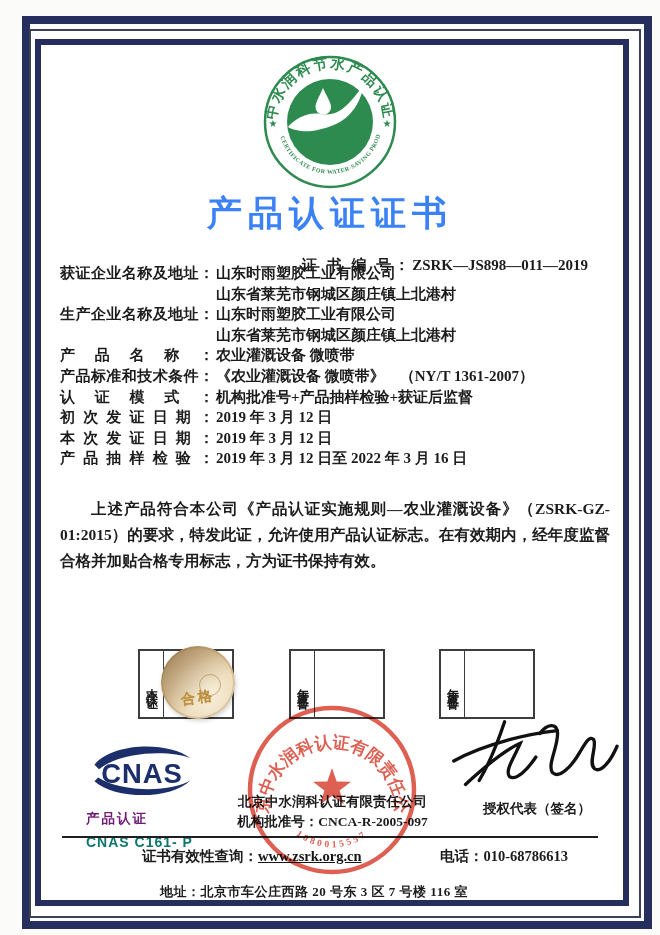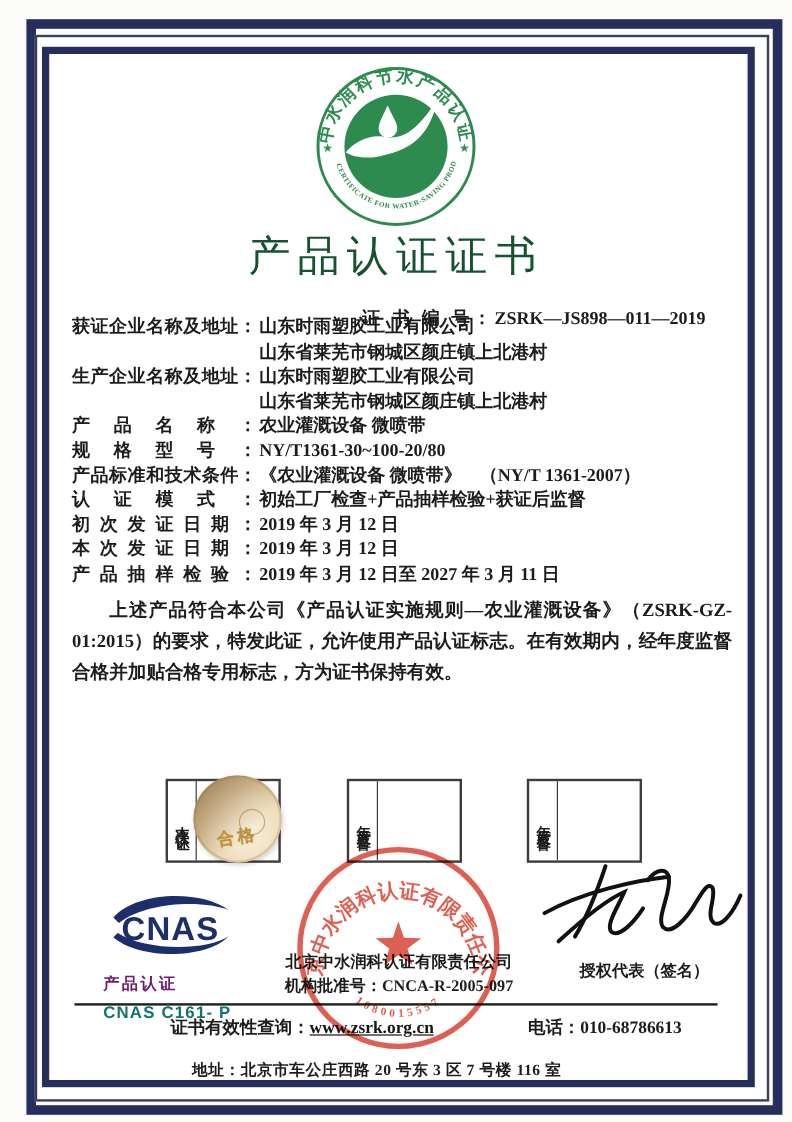--- a/index.html
+++ b/index.html
@@ -7,21 +7,21 @@
         font-family:"Liberation Serif","DejaVu Serif",serif;color:#1c1c1c;}
   
   .frame-back{position:absolute;left:22px;top:16px;right:8px;bottom:6px;border:8px solid #262e5d;}
   .frame-mid{position:absolute;left:29px;top:29px;right:19px;bottom:17px;border:2px solid #3a4056;background:#fff;}
   .frame-front{position:absolute;left:35px;top:39px;right:31px;bottom:29px;border:6px solid #262e5d;background:#fff;}
   .content{position:absolute;inset:0;}
 
   .logo-wrap{position:absolute;left:260px;top:52px;width:140px;height:140px;}
   .doc-title{position:absolute;left:0;top:190px;width:100%;text-align:center;
              font-family:"Liberation Sans","DejaVu Sans",sans-serif;
-             font-size:35px;font-weight:normal;letter-spacing:6px;color:#14532d;}
+             font-size:35px;font-weight:bold;letter-spacing:6px;color:#3b82f6;}
   .cert-no{position:absolute;top:256px;right:72px;font-size:15px;font-weight:bold;}
   .cert-no .lab{letter-spacing:3px;}
 
   .fields{position:absolute;left:60px;top:263px;width:548px;font-size:15px;}
   .frow{display:flex;line-height:20.6px;}
   .flabel{flex:0 0 154px;font-weight:bold;text-align:justify;text-align-last:justify;white-space:nowrap;font-family:Liberation Serif, serif;}
   .fval{flex:1;font-weight:600;padding-left:2px;}
   .statement{position:absolute;left:60px;top:496px;width:550px;font-size:15.5px;font-weight:600;
              line-height:26px;text-indent:2em;text-align:justify;}
 
@@ -103,42 +103,38 @@
         </div>
       <div class="frow">
           <span class="flabel">生产企业名称及地址：</span>
           <span class="fval"><span>山东时雨塑胶工业有限公司</span><br><span>山东省莱芜市钢城区颜庄镇上北港村</span></span>
         </div>
       <div class="frow">
           <span class="flabel">产品名称：</span>
           <span class="fval">农业灌溉设备  微喷带</span>
         </div>
       <div class="frow">
-          <span class="flabel">规格型号：</span>
-          <span class="fval">NY/T1361-30~100-20/80</span>
-        </div>
-      <div class="frow">
           <span class="flabel">产品标准和技术条件：</span>
           <span class="fval">《农业灌溉设备  微喷带》　（NY/T 1361-2007）</span>
         </div>
       <div class="frow">
           <span class="flabel">认证模式：</span>
-          <span class="fval">初始工厂检查+产品抽样检验+获证后监督</span>
+          <span class="fval">机构批准号+产品抽样检验+获证后监督</span>
         </div>
       <div class="frow">
           <span class="flabel">初次发证日期：</span>
           <span class="fval">2019 年 3 月 12 日</span>
         </div>
       <div class="frow">
           <span class="flabel">本次发证日期：</span>
           <span class="fval">2019 年 3 月 12 日</span>
         </div>
       <div class="frow">
           <span class="flabel">产品抽样检验：</span>
-          <span class="fval">2019 年 3 月 12 日至 2027 年 3 月 11 日</span>
+          <span class="fval">2019 年 3 月 12 日至 2022 年 3 月 16 日</span>
         </div>
     </div>
 
     <div class="statement">上述产品符合本公司《产品认证实施规则—农业灌溉设备》（ZSRK-GZ- 01:2015）的要求，特发此证，允许使用产品认证标志。在有效期内，经年度监督合格并加贴合格专用标志，方为证书保持有效。</div>
 
     <div class="stampbox" style="left:138px;top:649px;">
       <div class="vcol">
           <span class="vtxt">本次认证</span>
         </div>
     </div>

